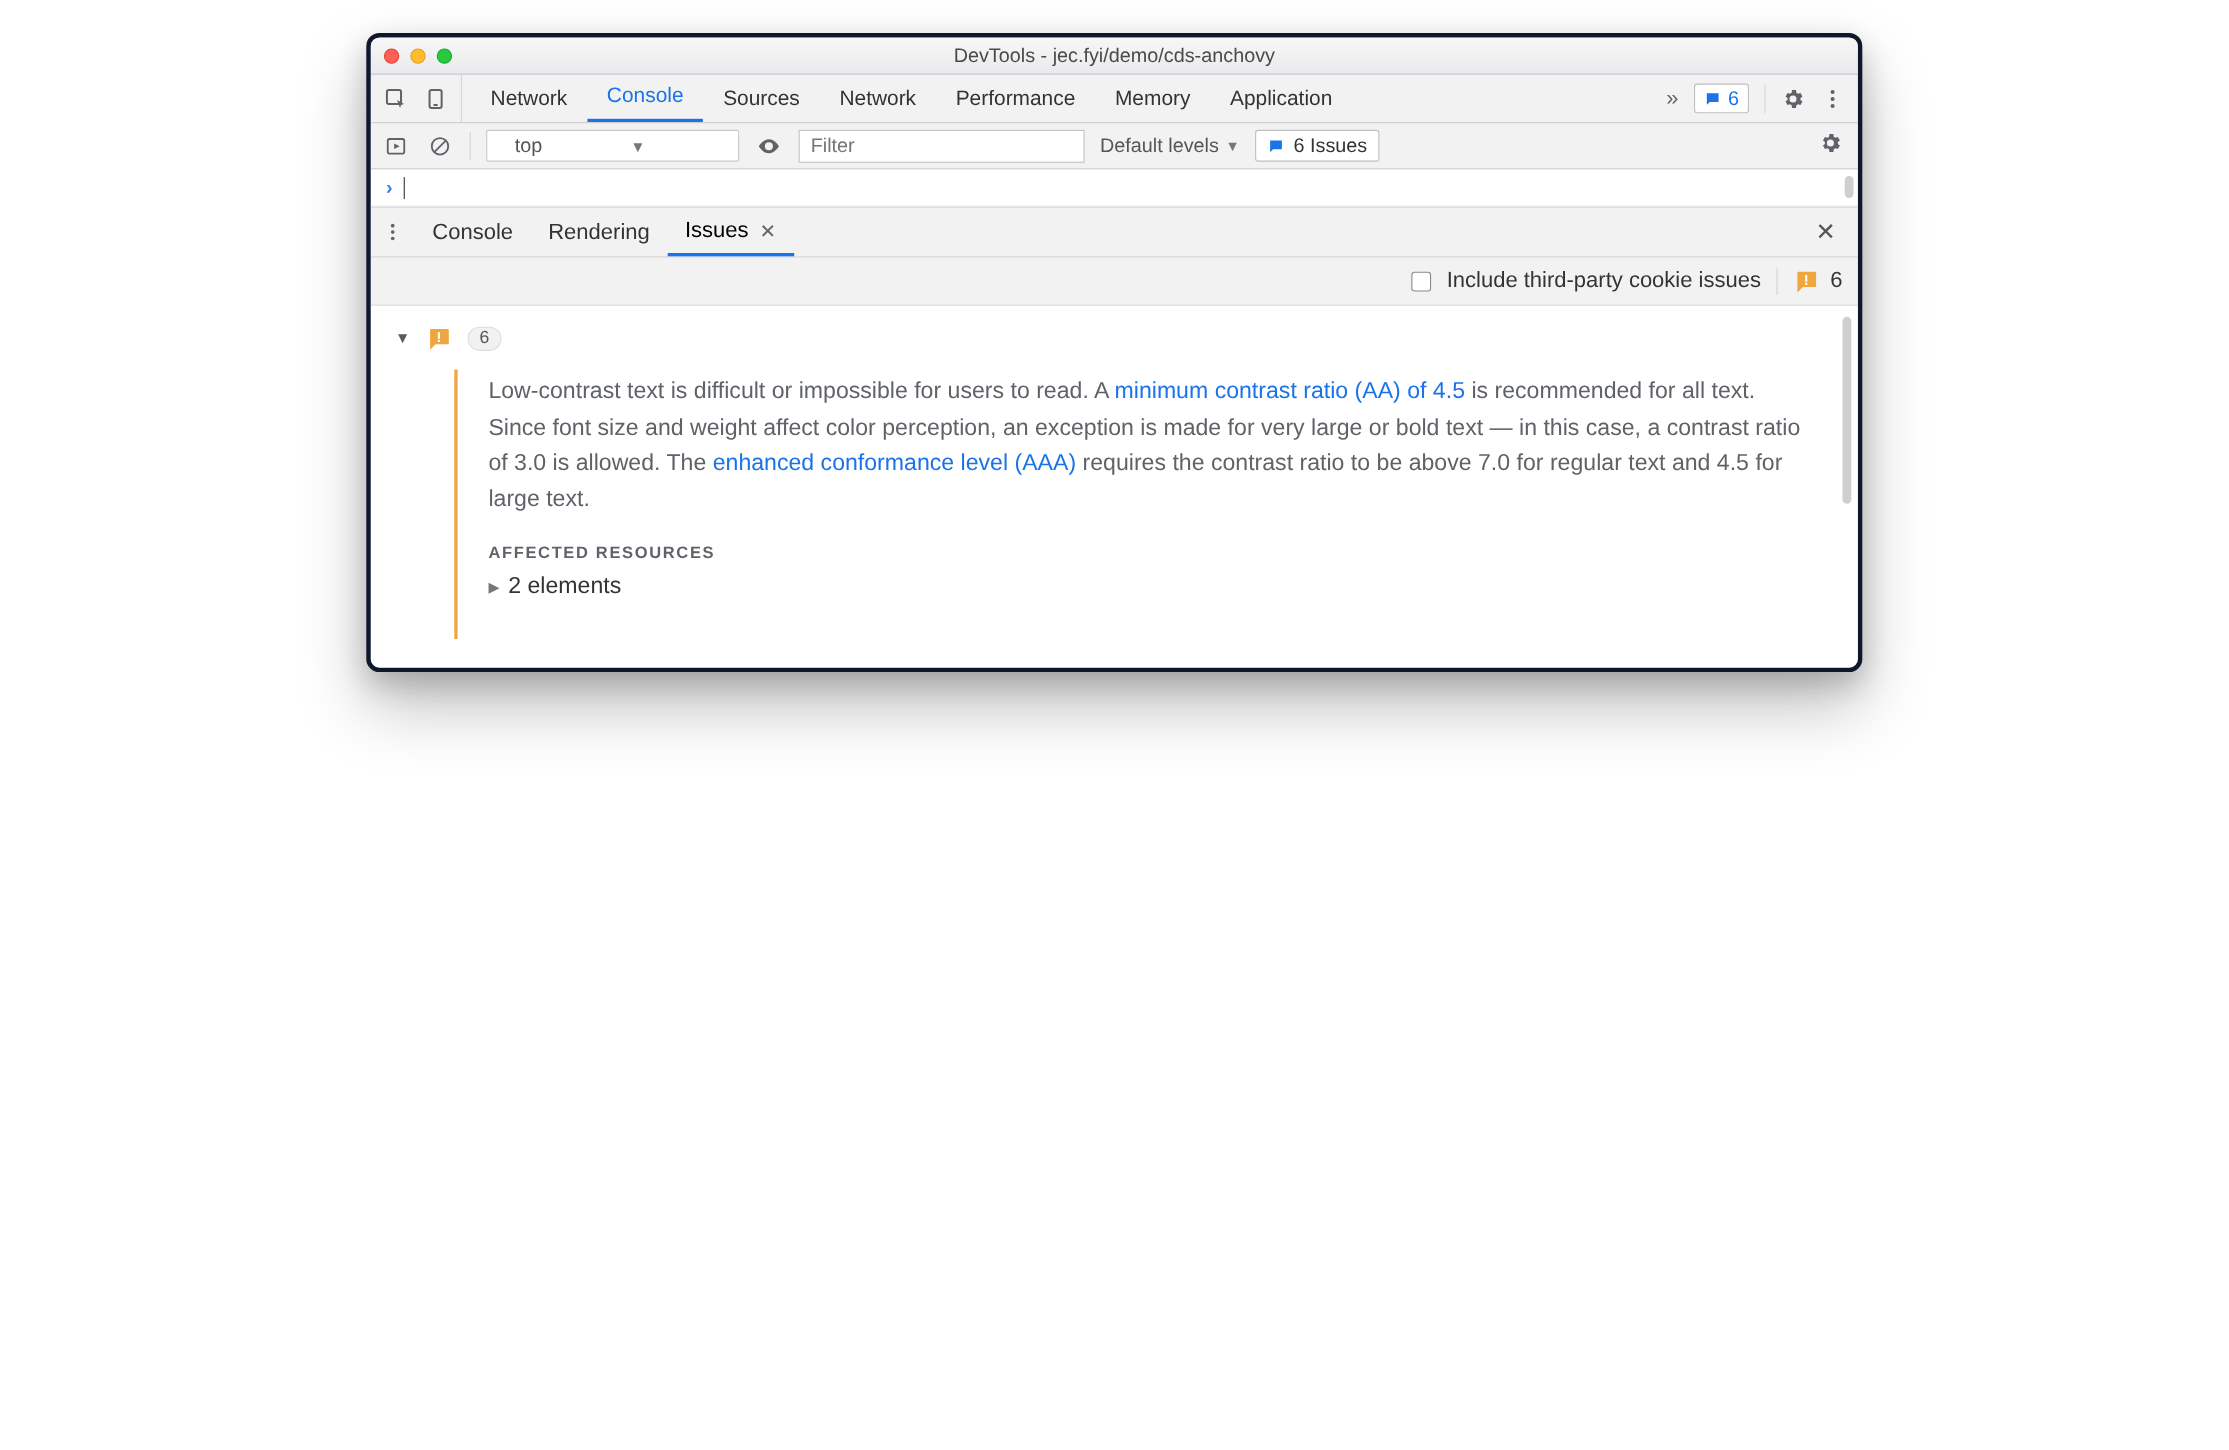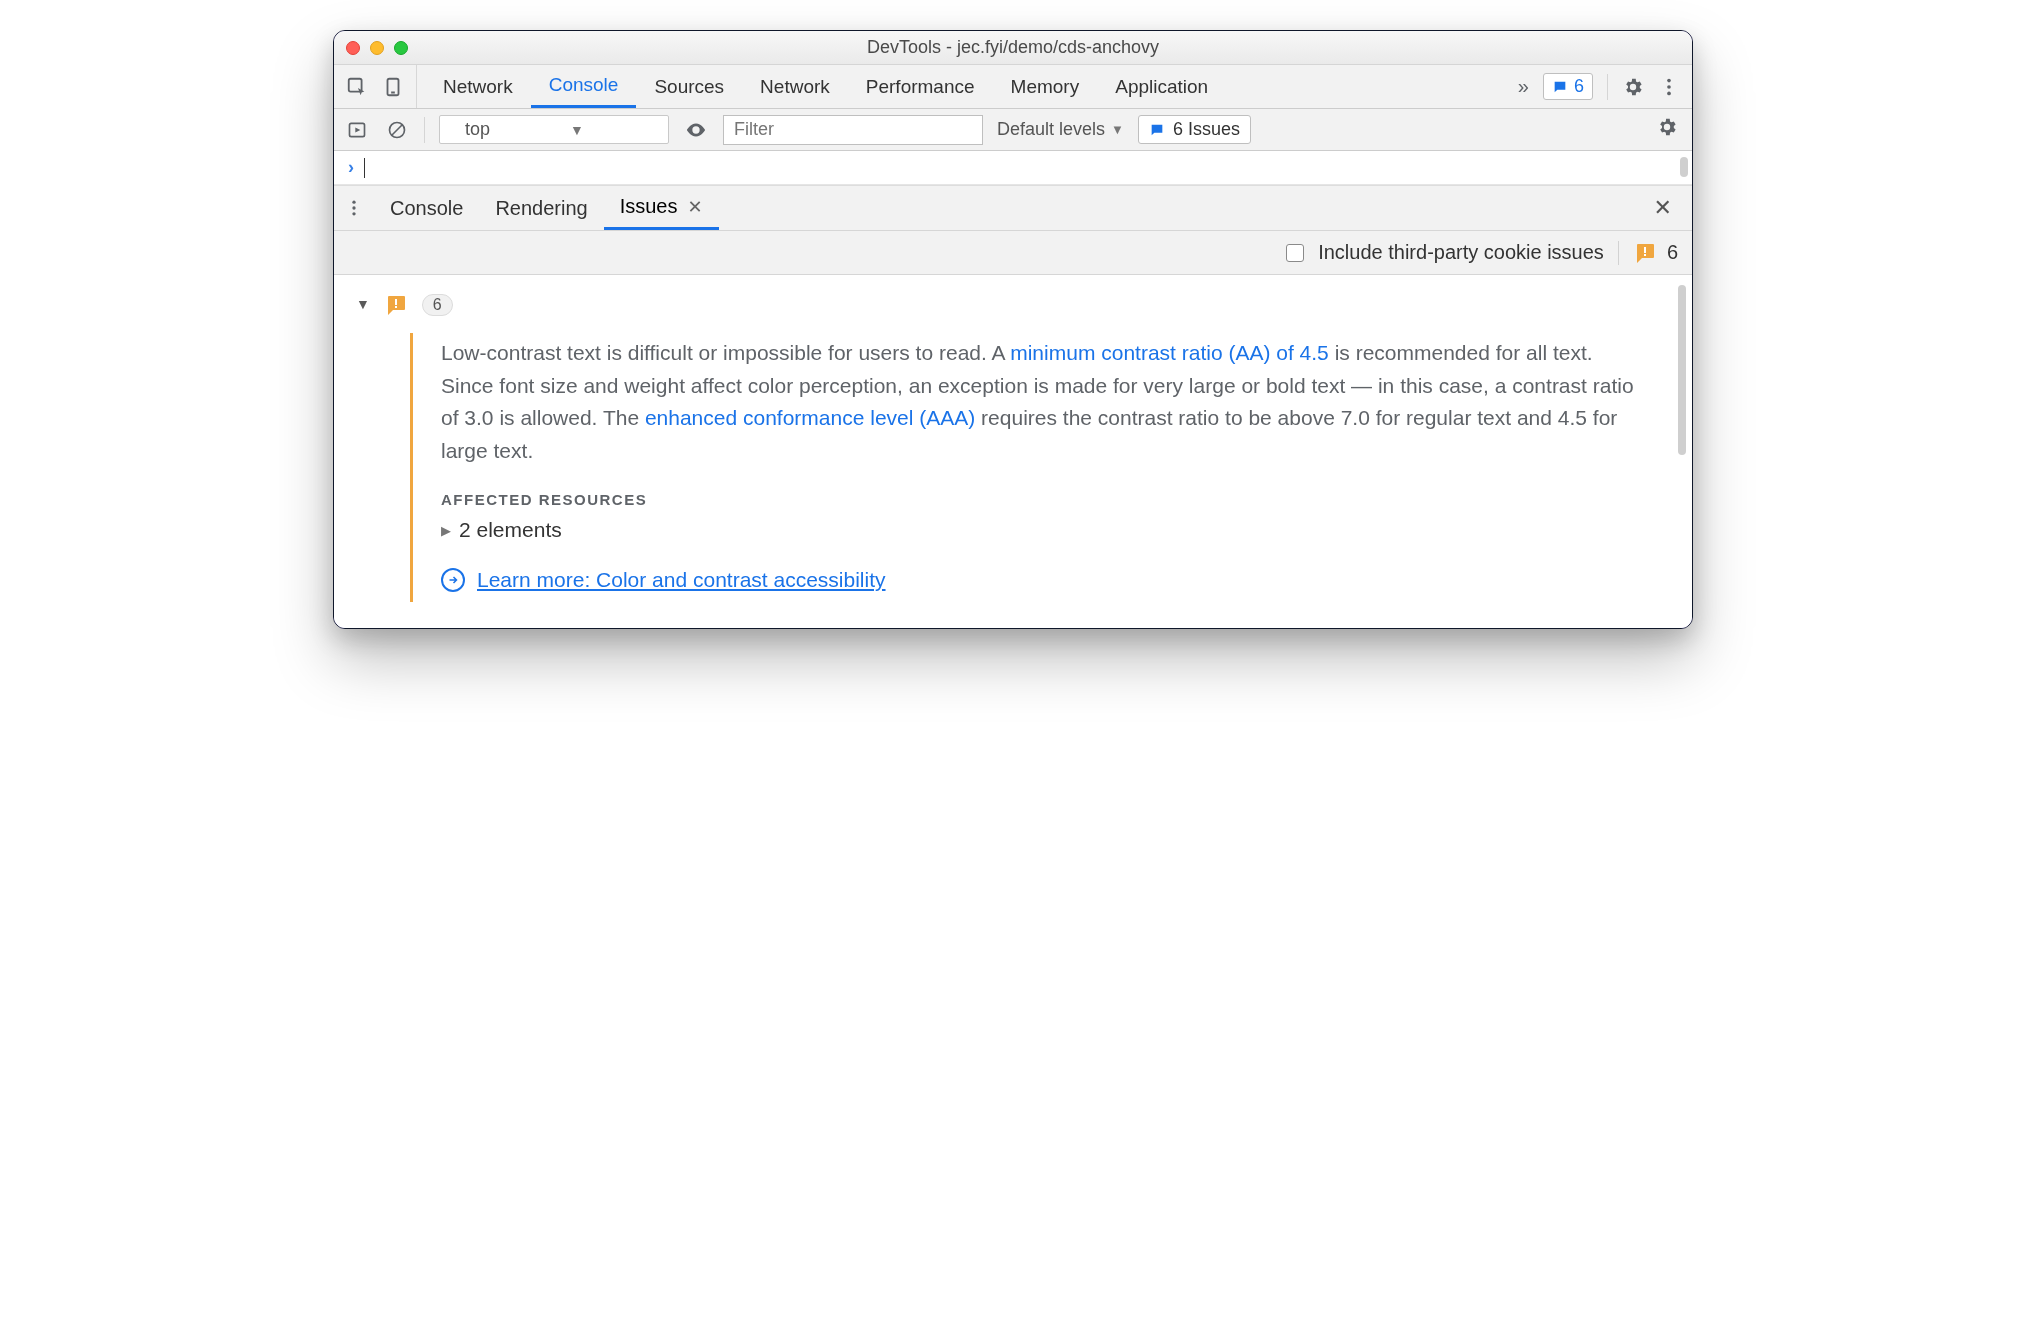--- a/index.html
+++ b/index.html
@@ -1,21 +1,21 @@
 <!DOCTYPE html>
 <html><head>
 <meta charset="utf-8">
 <style>
   * { box-sizing: border-box; margin: 0; padding: 0; }
   html, body { width: 2026px; height: 1318px; background: #fff; font-family: -apple-system, "Helvetica Neue", Arial, sans-serif; }
   .stage { position: relative; width: 2026px; height: 1318px; display: flex; align-items: flex-start; justify-content: center; padding-top: 30px; }
   .window {
     width: 1360px;
     background: #c4b5fd;
-    border: 1px solid #0f172a;
+    border: 4px solid #0f172a;
     border-radius: 12px;
     box-shadow: 0 30px 60px rgba(0,0,0,.25), 0 10px 25px rgba(0,0,0,.18);
     overflow: hidden;
     font-size: 18px;
     color: #333;
   }
 
   
   .titlebar { height: 34px; background: linear-gradient(#f7f7f7,#eaeaea); border-bottom: 1px solid #d5d5d5; display: flex; align-items: center; position: relative; }
   .traffic { display: flex; gap: 10px; position: absolute; left: 12px; top: 50%; transform: translateY(-50%); }
@@ -251,25 +251,17 @@
 
       <div class="issue-body">
         <p>
           <span>Low-contrast text is difficult or impossible for users to read. A </span><a class="inline">minimum contrast ratio (AA) of 4.5</a><span> is recommended for all text. Since font size and weight affect color perception, an exception is made for very large or bold text — in this case, a contrast ratio of 3.0 is allowed. The </span><a class="inline">enhanced conformance level (AAA)</a><span> requires the contrast ratio to be above 7.0 for regular text and 4.5 for large text.</span>
         </p>
         <div class="aff-head">AFFECTED RESOURCES</div>
         <div class="aff-row">
           <span class="tri2">▶</span>
           <span>2 elements</span>
         </div>
-        <div class="learn-row">
-          <span class="circle-arrow">
-            <svg width="12" height="12" viewBox="0 0 24 24" fill="none" stroke="#1a73e8" stroke-width="3">
-                <path d="M5 12h14M13 6l6 6-6 6"></path>
-              </svg>
-          </span>
-          <a>Learn more: Color and contrast accessibility</a>
-        </div>
       </div>
     </div>
 
   </div>
 </div>
 
 </body></html>

